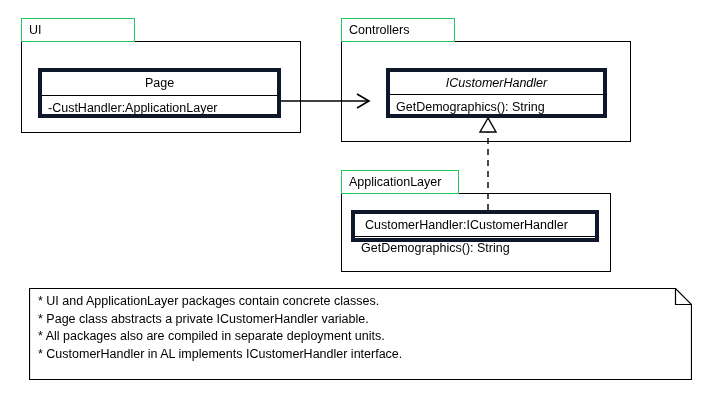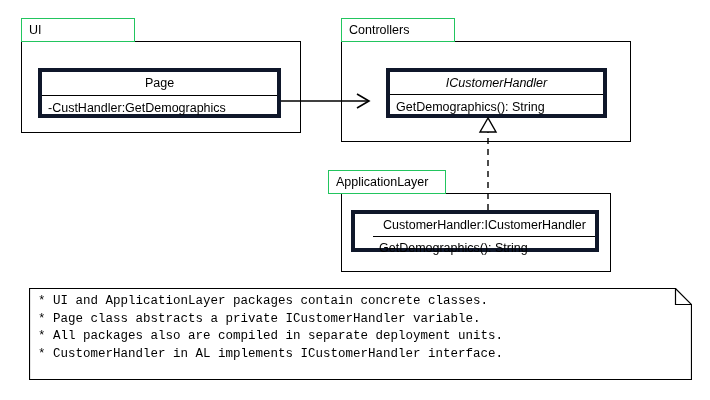--- a/index.html
+++ b/index.html
@@ -87,57 +87,57 @@
 
 <div id="canvas">
 
   <div class="pkg-tab" style="left:21px; top:18px; width:114px; height:24px;">
     <span>UI</span>
   </div>
   <div class="pkg-body" style="left:21px; top:41px; width:280px; height:92px;"></div>
 
   <div class="umlbox" style="left:38px; top:68px; width:243px; height:50px;">
     <div class="row title center" style="height:24px; line-height:23px;">Page</div>
-    <div class="row left" style="height:25px; line-height:24px;">-CustHandler:GetDemographics</div>
+    <div class="row left" style="height:25px; line-height:24px;">-CustHandler:ApplicationLayer</div>
   </div>
 
   <div class="pkg-tab" style="left:341px; top:18px; width:114px; height:24px;">
     <span>Controllers</span>
   </div>
   <div class="pkg-body" style="left:341px; top:41px; width:290px; height:101px;"></div>
 
   <div class="umlbox" style="left:370px; top:68px; width:221px; height:50px;margin-left:16px;">
     <div class="row title center italic" style="height:23px; line-height:22px;">ICustomerHandler</div>
     <div class="row left" style="height:26px; line-height:25px;">GetDemographics(): String</div>
   </div>
 
-  <div class="pkg-tab" style="left:328px; top:170px; width:118px; height:24px;">
+  <div class="pkg-tab" style="left:341px; top:170px; width:118px; height:24px;">
     <span>ApplicationLayer</span>
   </div>
   <div class="pkg-body" style="left:341px; top:193px; width:270px; height:79px;"></div>
 
-  <div class="umlbox" style="left:351px; top:210px; width:248px; height:42px;padding-left:18px;">
+  <div class="umlbox" style="left:351px; top:210px; width:248px; height:32px;">
     <div class="row title indent" style="height:23px; line-height:22px;">CustomerHandler:ICustomerHandler</div>
     <div class="row left" style="height:24px; line-height:23px;">GetDemographics(): String</div>
   </div>
 
   <svg class="connector" viewBox="0 0 710 400">
 
     <g>
       <line x1="281" y1="101" x2="369" y2="101" stroke="#000000" stroke-width="1.6"></line>
       <polyline points="357,94 369,101 357,108" fill="none" stroke="#000000" stroke-width="1.6"></polyline>
     </g>
 
     <g>
       <line x1="488" y1="210" x2="488" y2="131" stroke="#000000" stroke-width="1.4" stroke-dasharray="6,5"></line>
       <polygon points="488,118 480,132 496,132" fill="#ffffff" stroke="#000000" stroke-width="1.4"></polygon>
     </g>
   </svg>
 
-  <div class="note" style="left:29px; top:288px; width:663px; height:92px;font-family:Liberation Mono, monospace;">
+  <div class="note" style="left:29px; top:288px; width:663px; height:92px;">
     <svg width="663" height="92" viewBox="0 0 663 92">
       <path d="M0.5,0.5 L646.5,0.5 L662.5,16.5 L662.5,91.5 L0.5,91.5 Z" fill="#ffffff" stroke="#000000" stroke-width="1.2"></path>
       <path d="M646.5,0.5 L646.5,16.5 L662.5,16.5" fill="none" stroke="#000000" stroke-width="1.2"></path>
     </svg>
     <div class="note-text">
       <div>* UI and ApplicationLayer packages contain concrete classes.</div>
       <div>* Page class abstracts a private ICustomerHandler variable.</div>
       <div>* All packages also are compiled in separate deployment units.</div>
       <div>* CustomerHandler in AL implements ICustomerHandler interface.</div>
     </div>

